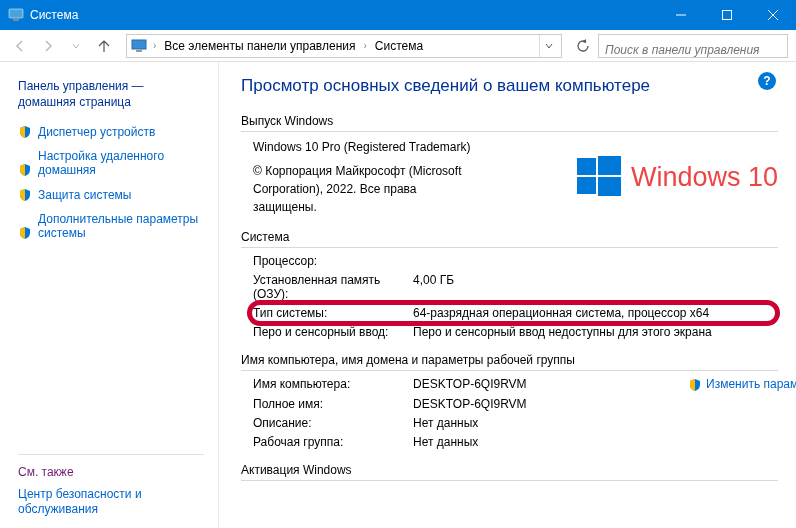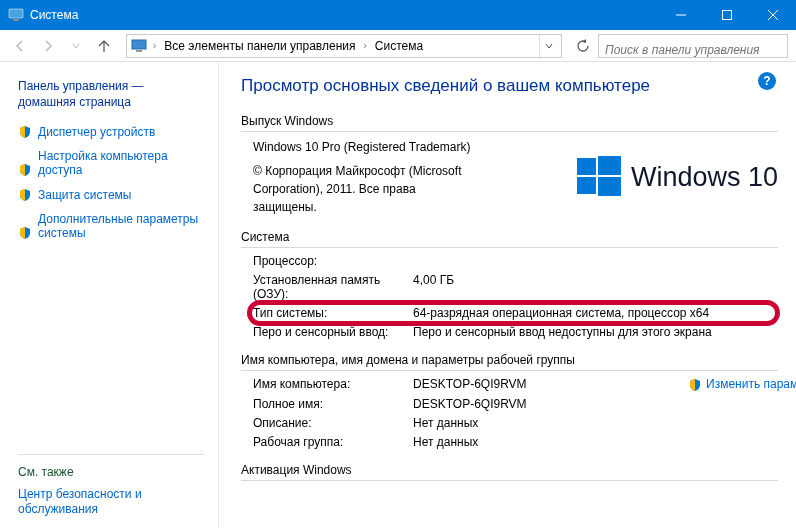--- a/index.html
+++ b/index.html
@@ -21,35 +21,35 @@
 .refresh { width: 22px; height: 24px; display: flex; align-items: center; justify-content: center; color: #555; }
 .search { width: 190px; height: 24px; border: 1px solid #ccc; display: flex; align-items: flex-end; padding: 0 6px; }
 .search input { border: none; outline: none; font-size: 12px; width: 100%; font-style: italic; color: #666; }
 
 .body { display: flex; height: calc(528px - 62px); }
 .sidebar { width: 219px; padding: 16px 14px 10px 18px; border-right: 1px solid #e9e9e9; display: flex; flex-direction: column; }
 .cp-home { color: #003399; font-size: 12px; line-height: 1.35; margin-bottom: 14px; }
 .sblink { display: flex; align-items: flex-end; gap: 6px; margin-bottom: 10px; color: #0066cc; cursor: pointer; }
 .shield { width: 14px; height: 14px; flex-shrink: 0; margin-top: 1px; }
 .sidebar .spacer { flex: 1; }
-.seealso-h { color: #14532d; font-size: 12px; margin-bottom: 8px; border-top: 1px solid #e0e0e0; padding-top: 10px; }
+.seealso-h { color: #701a75; font-size: 12px; margin-bottom: 8px; border-top: 1px solid #e0e0e0; padding-top: 10px; }
 .seealso-l { color: #0066cc; cursor: pointer; line-height: 1.3; }
 
 .content { flex: 1; padding: 14px 18px 10px 22px; position: relative; overflow-y: auto; }
 .content::-webkit-scrollbar { width: 16px; }
 .content::-webkit-scrollbar-track { background: #f0f0f0; }
 .content::-webkit-scrollbar-thumb { background: #c1c1c1; }
 .help { position: absolute; top: 10px; right: 20px; width: 18px; height: 18px; border-radius: 50%; background: #0078d7; color: #fff; display: flex; align-items: center; justify-content: center; font-size: 12px; font-weight: bold; }
 .page-title { color: #003399; font-size: 17px; font-weight: 400; margin-bottom: 18px; }
 .section-h { font-size: 12px; color: #000; margin-bottom: 6px; border-bottom: 1px solid #d8d8d8; padding-bottom: 3px; }
 .win-edition { display: flex; gap: 20px; margin-bottom: 14px; }
 .win-edition .txt { font-size: 12px; line-height: 1.5; padding-left: 12px; }
 .win-logo { display: flex; align-items: center; gap: 8px; margin-left: auto; }
 .win-logo .sq { width: 48px; height: 48px; }
-.win-logo .word { font-size: 27px; font-weight: 300; color: #0f172a; white-space: nowrap; }
+.win-logo .word { font-size: 27px; font-weight: 300; color: #ef4444; white-space: nowrap; }
 .kv-block { padding-left: 12px; margin-bottom: 14px; }
 .kv { display: flex; margin-bottom: 5px; font-size: 12px; }
 .kv .k { width: 160px; flex-shrink: 0; }
 .kv .v { flex: 1; }
 .highlight-box { position: relative; margin-bottom: 5px; }
 .highlight-ring { position: absolute; left: -6px; right: -2px; top: -6px; bottom: -6px; border: 5px solid #cc0033; border-radius: 18px; pointer-events: none; }
 .change-link { margin-left: auto; display: flex; align-items: flex-start; gap: 4px; color: #0066cc; cursor: pointer; white-space: nowrap; }
 </style>
 </head>
 <body>
@@ -133,21 +133,21 @@
           <path d="M7 1 L12 3 V7 C12 10 10 12 7 13 C4 12 2 10 2 7 V3 Z" fill="#0078d7"></path>
           <path d="M7 1 L7 13 C4 12 2 10 2 7 V3 Z" fill="#ffb900"></path>
         </svg>
       <span>Диспетчер устройств</span>
     </div>
     <div class="sblink">
       <svg class="shield" viewBox="0 0 14 14">
           <path d="M7 1 L12 3 V7 C12 10 10 12 7 13 C4 12 2 10 2 7 V3 Z" fill="#0078d7"></path>
           <path d="M7 1 L7 13 C4 12 2 10 2 7 V3 Z" fill="#ffb900"></path>
         </svg>
-      <span>Настройка компьютера доступа</span>
+      <span>Настройка удаленного домашняя</span>
     </div>
     <div class="sblink">
       <svg class="shield" viewBox="0 0 14 14">
           <path d="M7 1 L12 3 V7 C12 10 10 12 7 13 C4 12 2 10 2 7 V3 Z" fill="#0078d7"></path>
           <path d="M7 1 L7 13 C4 12 2 10 2 7 V3 Z" fill="#ffb900"></path>
         </svg>
       <span>Защита системы</span>
     </div>
     <div class="sblink">
       <svg class="shield" viewBox="0 0 14 14">
@@ -162,21 +162,21 @@
   </div>
 
   <div class="content">
     <div class="help">?</div>
     <div class="page-title">Просмотр основных сведений о вашем компьютере</div>
 
     <div class="section-h">Выпуск Windows</div>
     <div class="win-edition">
       <div class="txt">
         <div style="margin-bottom:6px;">Windows 10 Pro (Registered Trademark)</div>
-        <div style="max-width:210px;">© Корпорация Майкрософт (Microsoft Corporation), 2011. Все права защищены.</div>
+        <div style="max-width:210px;">© Корпорация Майкрософт (Microsoft Corporation), 2022. Все права защищены.</div>
       </div>
       <div class="win-logo">
         <svg class="sq" viewBox="0 0 48 48">
             <rect x="2" y="5" width="19" height="17" fill="#0078d7"></rect>
             <rect x="23" y="3" width="23" height="19" fill="#0078d7"></rect>
             <rect x="2" y="24" width="19" height="17" fill="#0078d7"></rect>
             <rect x="23" y="24" width="23" height="19" fill="#0078d7"></rect>
           </svg>
         <span class="word">Windows 10</span>
       </div>

